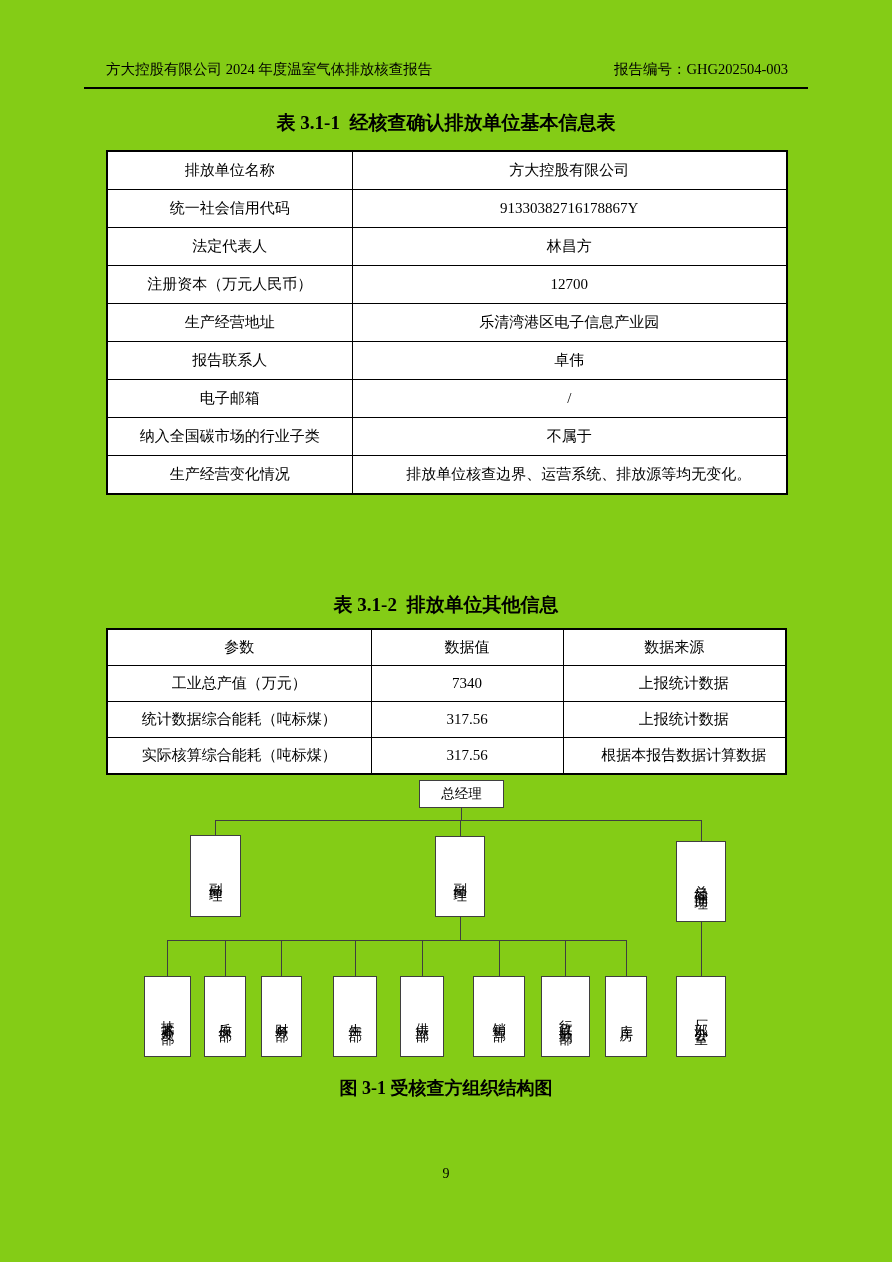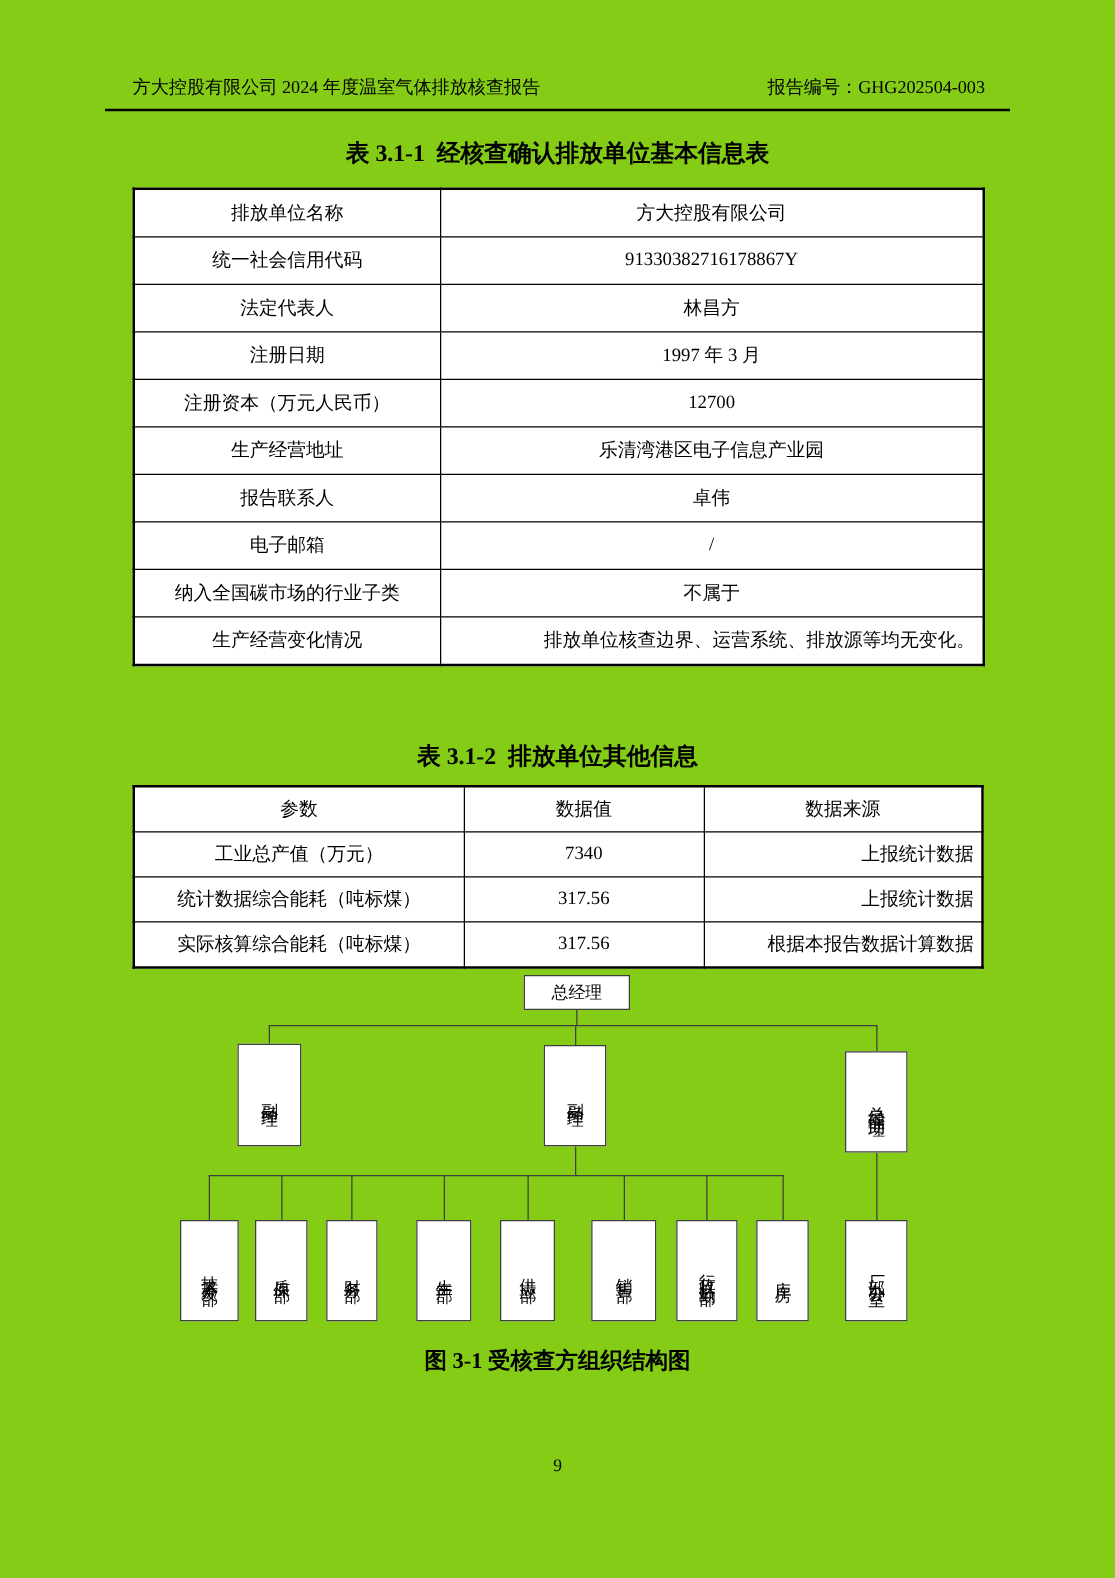--- a/index.html
+++ b/index.html
@@ -37,21 +37,21 @@
     font-size:15px;font-weight:normal;
     text-align:center;vertical-align:middle;
     padding:2px 6px;overflow:hidden;
   }
   .tb1 td{height:33px;}
   .tb2 td,.tb2 th{height:31px;}
   table.doc-table{border:2px solid #000;}
   .tb1 col.c1{width:245px;}
   .tb2 col.p1{width:264px;}
   .tb2 col.p2{width:192px;}
-  td.left{text-align:right;padding-left:25px;}
+  td.left{text-align:center;padding-left:25px;}
   
   .org{position:absolute;left:0;top:0;width:892px;height:1262px;pointer-events:none;}
   .obox{
     position:absolute;box-sizing:border-box;
     border:1px solid #3f3f3f;background:#fff;
     display:flex;align-items:center;justify-content:center;
     font-size:13.5px;line-height:1;
   }
   .vert{
     writing-mode:vertical-rl;text-orientation:upright;
@@ -90,24 +90,20 @@
         <td>排放单位名称</td>
         <td>方大控股有限公司</td>
       </tr>
       <tr>
         <td>统一社会信用代码</td>
         <td>91330382716178867Y</td>
       </tr>
       <tr>
         <td>法定代表人</td>
         <td>林昌方</td>
-      </tr>
-      <tr>
-        <td>注册日期</td>
-        <td>1997 年 3 月</td>
       </tr>
       <tr>
         <td>注册资本（万元人民币）</td>
         <td>12700</td>
       </tr>
       <tr>
         <td>生产经营地址</td>
         <td>乐清湾港区电子信息产业园</td>
       </tr>
       <tr>

